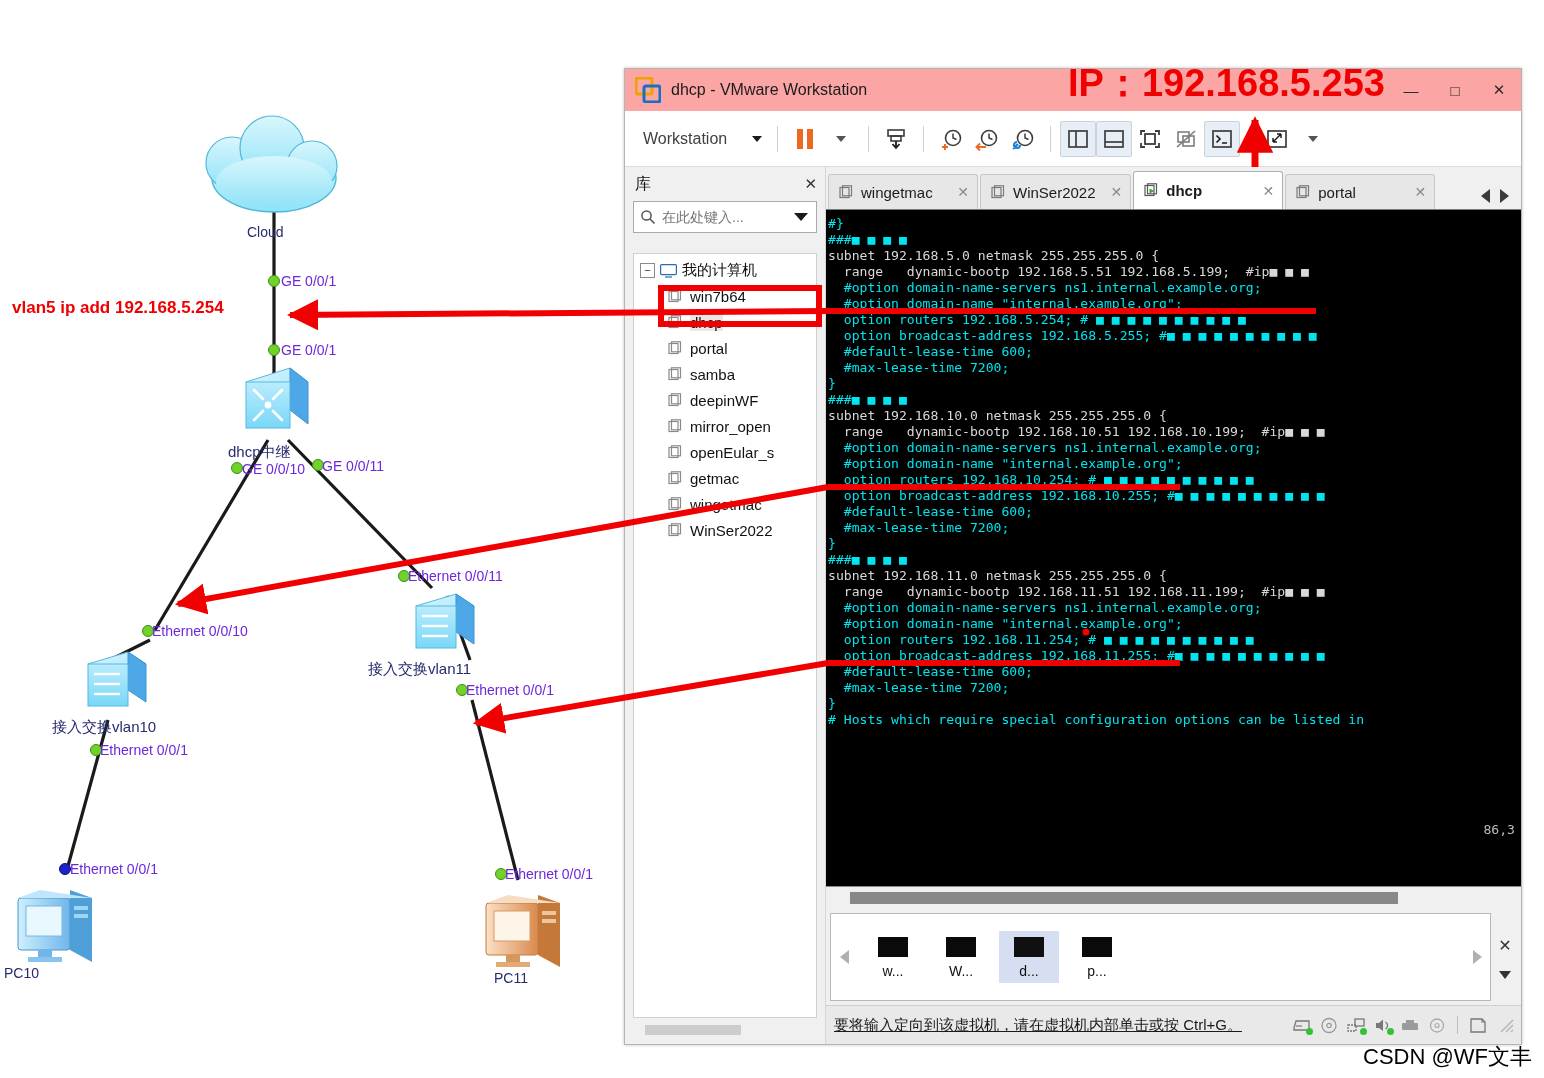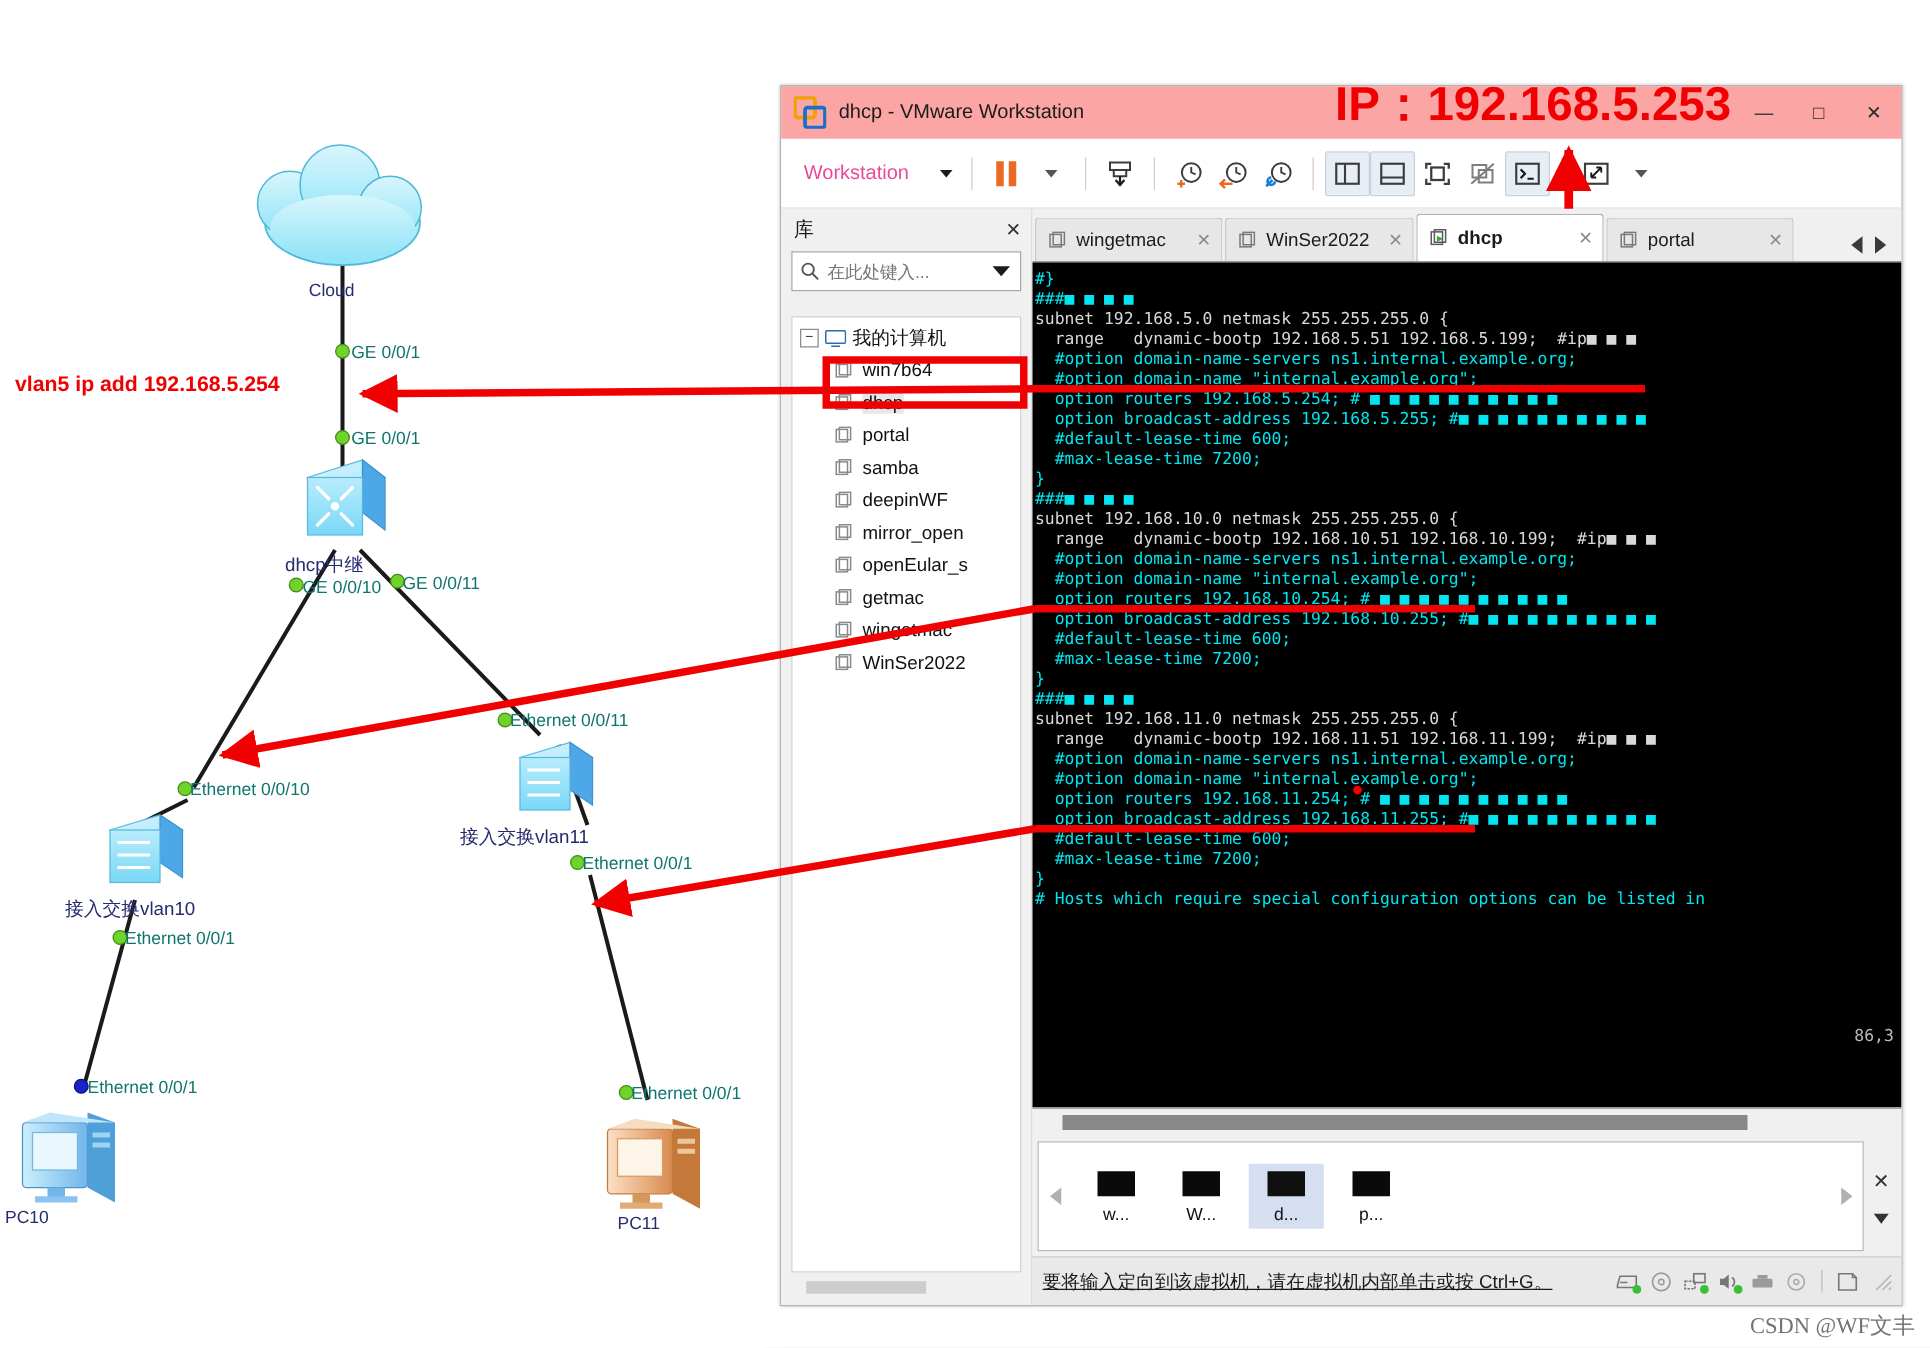--- a/index.html
+++ b/index.html
@@ -7,21 +7,21 @@
     width:1544px;height:1078px;position:relative;overflow:hidden;
     background:#ffffff;
     font-family:"Liberation Sans","DejaVu Sans",sans-serif;
   }
 
   
   #topology{position:absolute;left:0;top:0;width:630px;height:1078px;background:#fff;}
   #topo-svg{position:absolute;left:0;top:0;}
 
   .topo-label{
-    position:absolute;font-size:14px;color:#0f766e;white-space:nowrap;
+    position:absolute;font-size:14px;color:#6d28d9;white-space:nowrap;
     font-family:"Liberation Sans",sans-serif;font-weight:400;
   }
   .node-name{position:absolute;font-size:14px;color:#262b6e;white-space:nowrap;}
 
   .redtext{
     position:absolute;color:#f00000;font-weight:bold;white-space:nowrap;
     font-family:"Liberation Sans",sans-serif;
   }
 
   
@@ -37,21 +37,21 @@
 
   
   .titlebar{height:42px;background:#fca5a5;display:flex;align-items:center;flex:0 0 auto;border-bottom:1px solid #fff;}
   .app-icon{width:26px;height:26px;margin-left:10px;margin-right:10px;position:relative;flex:0 0 auto;}
   .title-text{font-size:16px;color:#1b1b1b;}
   .win-btns{margin-left:auto;display:flex;height:100%;}
   .win-btn{width:44px;height:42px;display:flex;align-items:center;justify-content:center;color:#2b2b2b;font-size:15px;}
 
   
   .toolbar{height:54px;background:#fff;display:flex;align-items:center;flex:0 0 auto;padding-left:12px;border-bottom:1px solid #dcdcdc;}
-  .tb-menu{font-size:16px;color:#ec4899;display:flex;align-items:center;gap:25px;padding:4px 6px;}
+  .tb-menu{font-size:16px;color:#404040;display:flex;align-items:center;gap:25px;padding:4px 6px;}
   .tb-sep{width:1px;height:26px;background:#d0d0d0;margin:0 9px;}
   .tb-btn{width:34px;height:34px;display:flex;align-items:center;justify-content:center;border:1px solid transparent;border-radius:2px;}
   .tb-btn.pressed{background:#e8eef5;border-color:#c9d2dc;}
   .caret{width:0;height:0;border-left:5px solid transparent;border-right:5px solid transparent;border-top:6px solid #1b1b1b;}
   .pausebars{display:flex;gap:4px;}
   .pausebars i{display:block;width:6px;height:20px;background:#ea6a22;}
 
   
   .wbody{flex:1 1 auto;display:flex;min-height:0;background:#f0f0f0;}
 
@@ -117,22 +117,22 @@
   .thumb-right .dn{width:0;height:0;border-left:6px solid transparent;border-right:6px solid transparent;border-top:8px solid #333;}
 
   
   .statusbar{height:38px;flex:0 0 auto;display:flex;align-items:center;background:#e9e9e9;border-top:1px solid #cfcfcf;padding:0 6px 0 8px;}
   .status-text{font-size:15px;color:#1b1b1b;white-space:nowrap;text-decoration:underline;}
   .status-icons{margin-left:auto;display:flex;align-items:center;gap:7px;}
   .sic{width:20px;height:17px;position:relative;}
   .sic .dot{position:absolute;right:-1px;bottom:-1px;width:7px;height:7px;border-radius:50%;background:#35c135;}
   .sdiv{width:1px;height:18px;background:#bdbdbd;margin:0 3px;}
 
-  .watermark{position:absolute;right:12px;bottom:6px;font-size:18px;color:#737373;z-index:70;
-             font-family:Liberation Serif, serif;white-space:nowrap;}
+  .watermark{position:absolute;right:12px;bottom:6px;font-size:22px;color:#000000;z-index:70;
+             font-family:Liberation Sans, sans-serif;white-space:nowrap;}
 </style>
 </head>
 <body>
 
 <div id="topology">
   <svg id="topo-svg" width="630" height="1078" viewBox="0 0 630 1078">
     <defs>
       <linearGradient id="cloudg" x1="0" y1="0" x2="0" y2="1">
         <stop offset="0%" stop-color="#d9f6fd"></stop>
           <stop offset="100%" stop-color="#8fe3f7"></stop>

